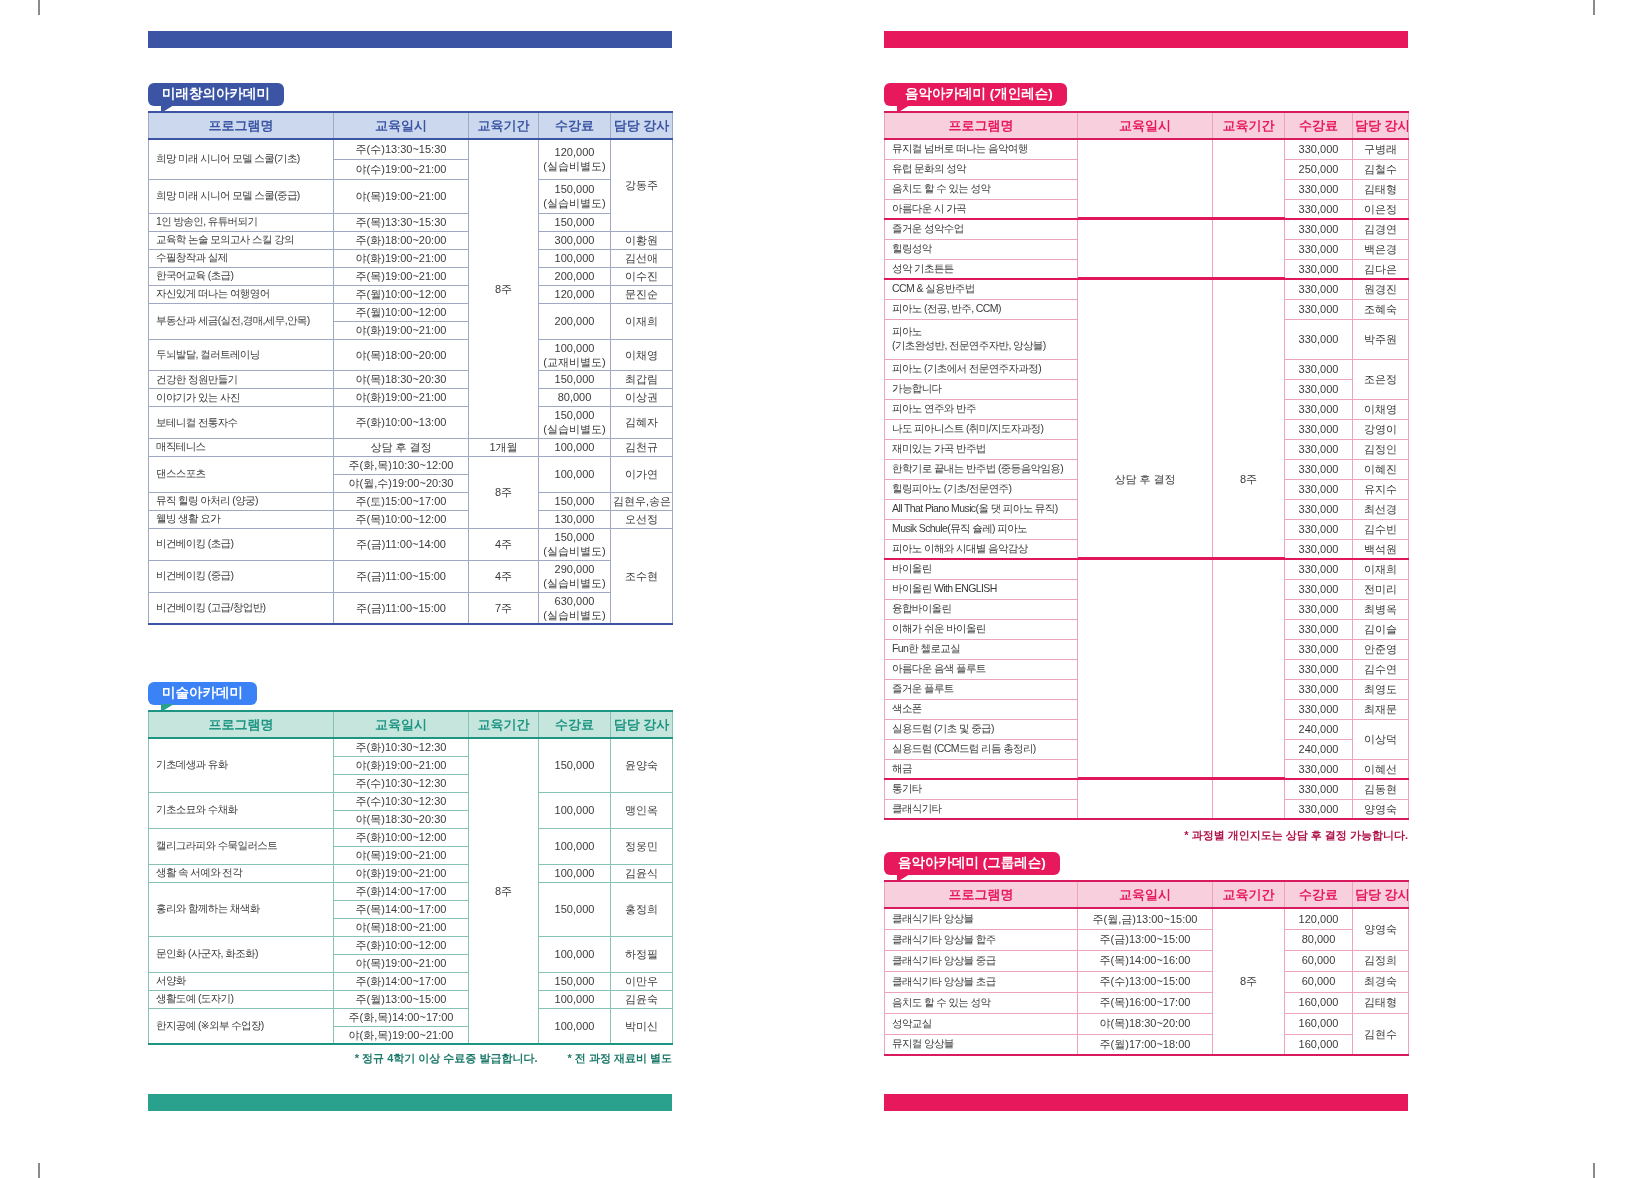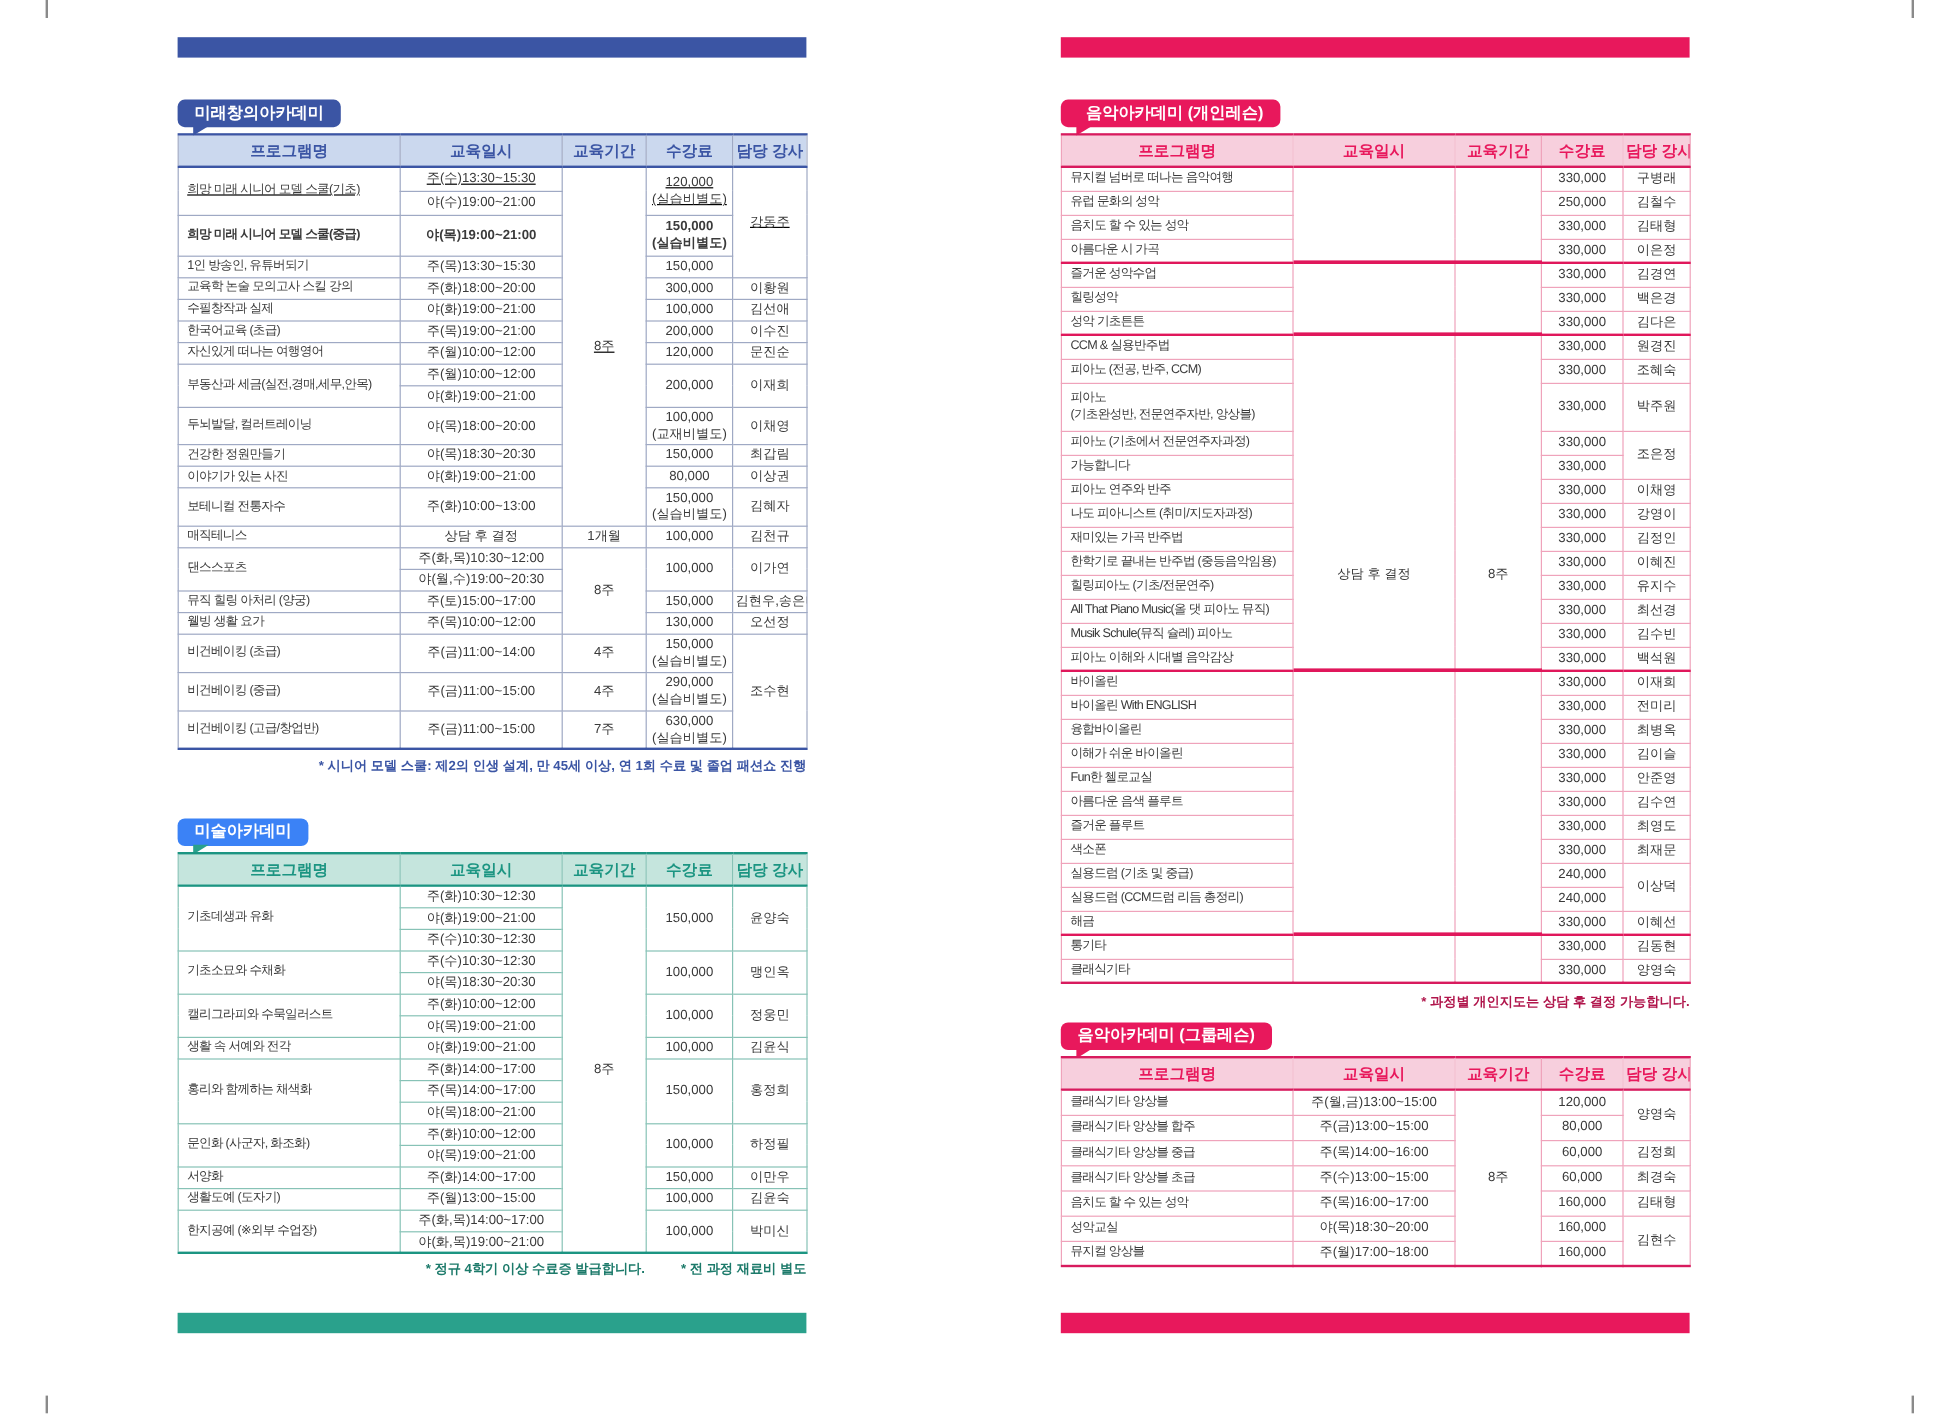--- a/index.html
+++ b/index.html
@@ -79,32 +79,32 @@
   <thead>
       <tr>
         <th>프로그램명</th>
         <th>교육일시</th>
         <th>교육기간</th>
         <th>수강료</th>
         <th>담당 강사</th>
       </tr>
     </thead>
   <tbody>
-      <tr style="height: 20px; text-decoration: underline;">
+      <tr style="height: 20px;">
         <td rowspan="2" class="c0">희망 미래 시니어 모델 스쿨(기초)</td>
         <td class="c1">주(수)13:30~15:30</td>
         <td rowspan="14" class="c2">8주</td>
         <td rowspan="2" class="c3">120,000
 (실습비별도)</td>
         <td rowspan="4" class="c4">강동주</td>
       </tr>
       <tr style="height: 20px;">
         <td class="c1">야(수)19:00~21:00</td>
       </tr>
-      <tr style="height: 34px; font-weight: bold;">
+      <tr style="height: 34px;">
         <td class="c0">희망 미래 시니어 모델 스쿨(중급)</td>
         <td class="c1">야(목)19:00~21:00</td>
         <td class="c3">150,000
 (실습비별도)</td>
       </tr>
       <tr style="height: 18px;">
         <td class="c0">1인 방송인, 유튜버되기</td>
         <td class="c1">주(목)13:30~15:30</td>
         <td class="c3">150,000</td>
       </tr>
@@ -221,21 +221,20 @@
     </tbody>
   <colgroup>
       <col style="width:185px">
       <col style="width:135px">
       <col style="width:70px">
       <col style="width:72px">
       <col style="width:62px">
     </colgroup>
 </table>
 <div class="notes blue" style="left:148px;top:630px;">
-    <div class="note">* 시니어 모델 스쿨: 제2의 인생 설계, 만 45세 이상, 연 1회 수료 및 졸업 패션쇼 진행</div>
   </div>
 
 <div class="tag teal" style="left:148px;top:682px;">미술아카데미</div>
 <table class="tbl theme-teal" id="t-art" style="left:148px;top:710px;">
   <thead>
       <tr>
         <th>프로그램명</th>
         <th>교육일시</th>
         <th>교육기간</th>
         <th>수강료</th>

